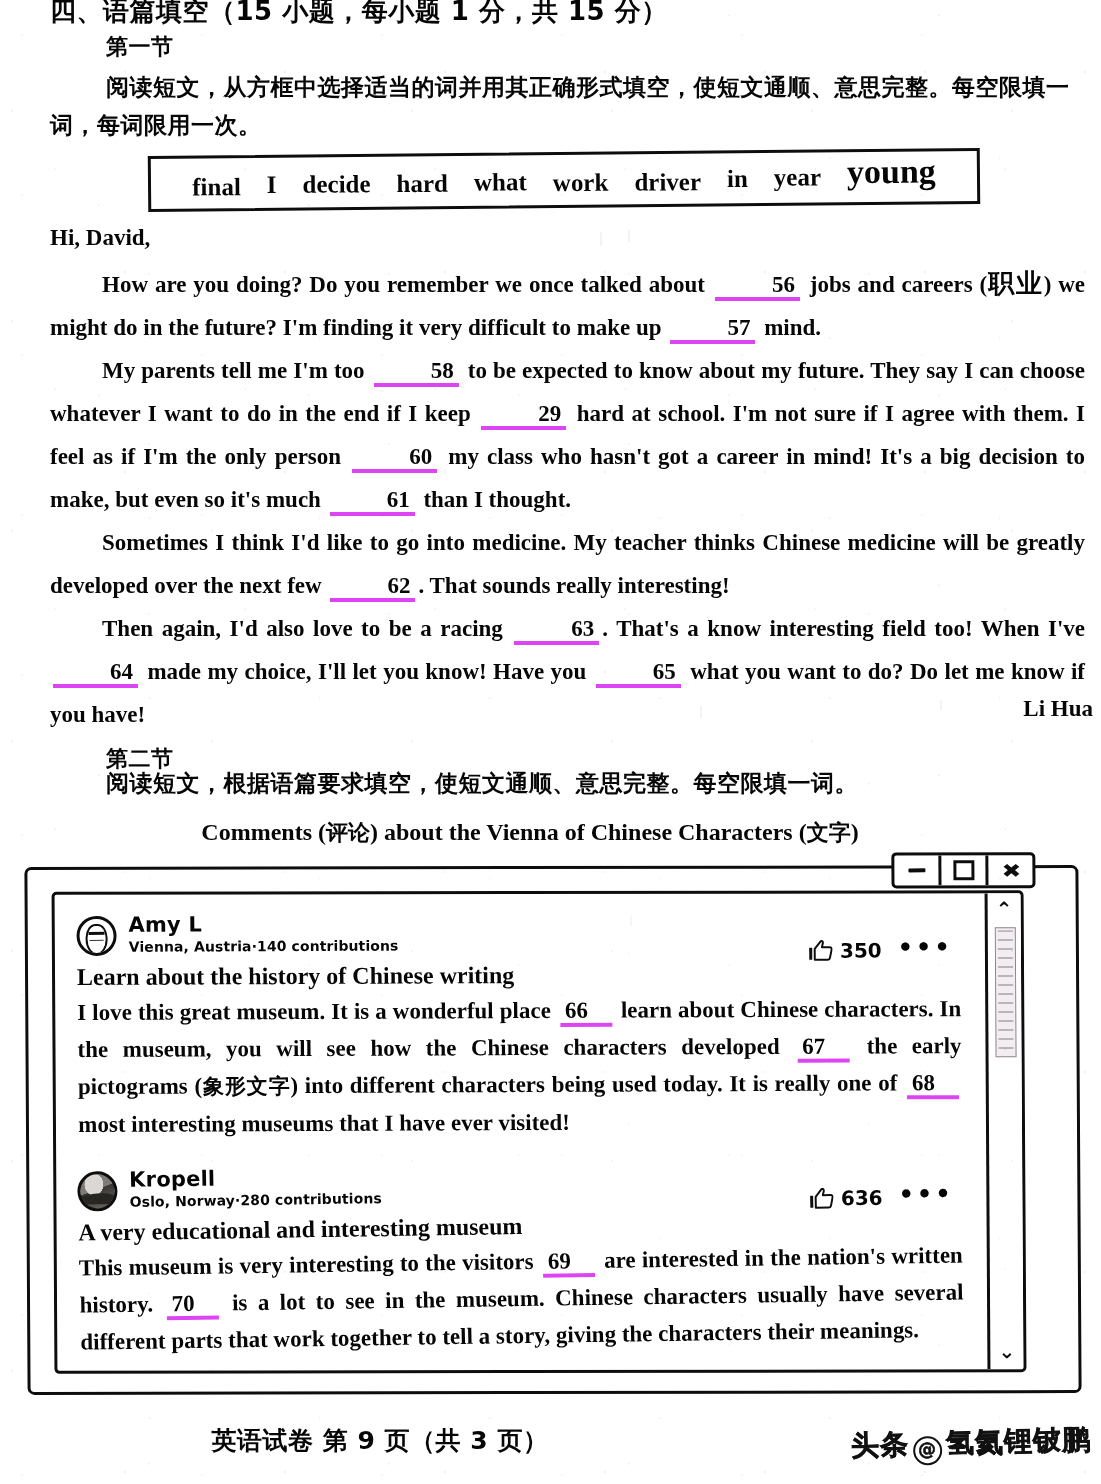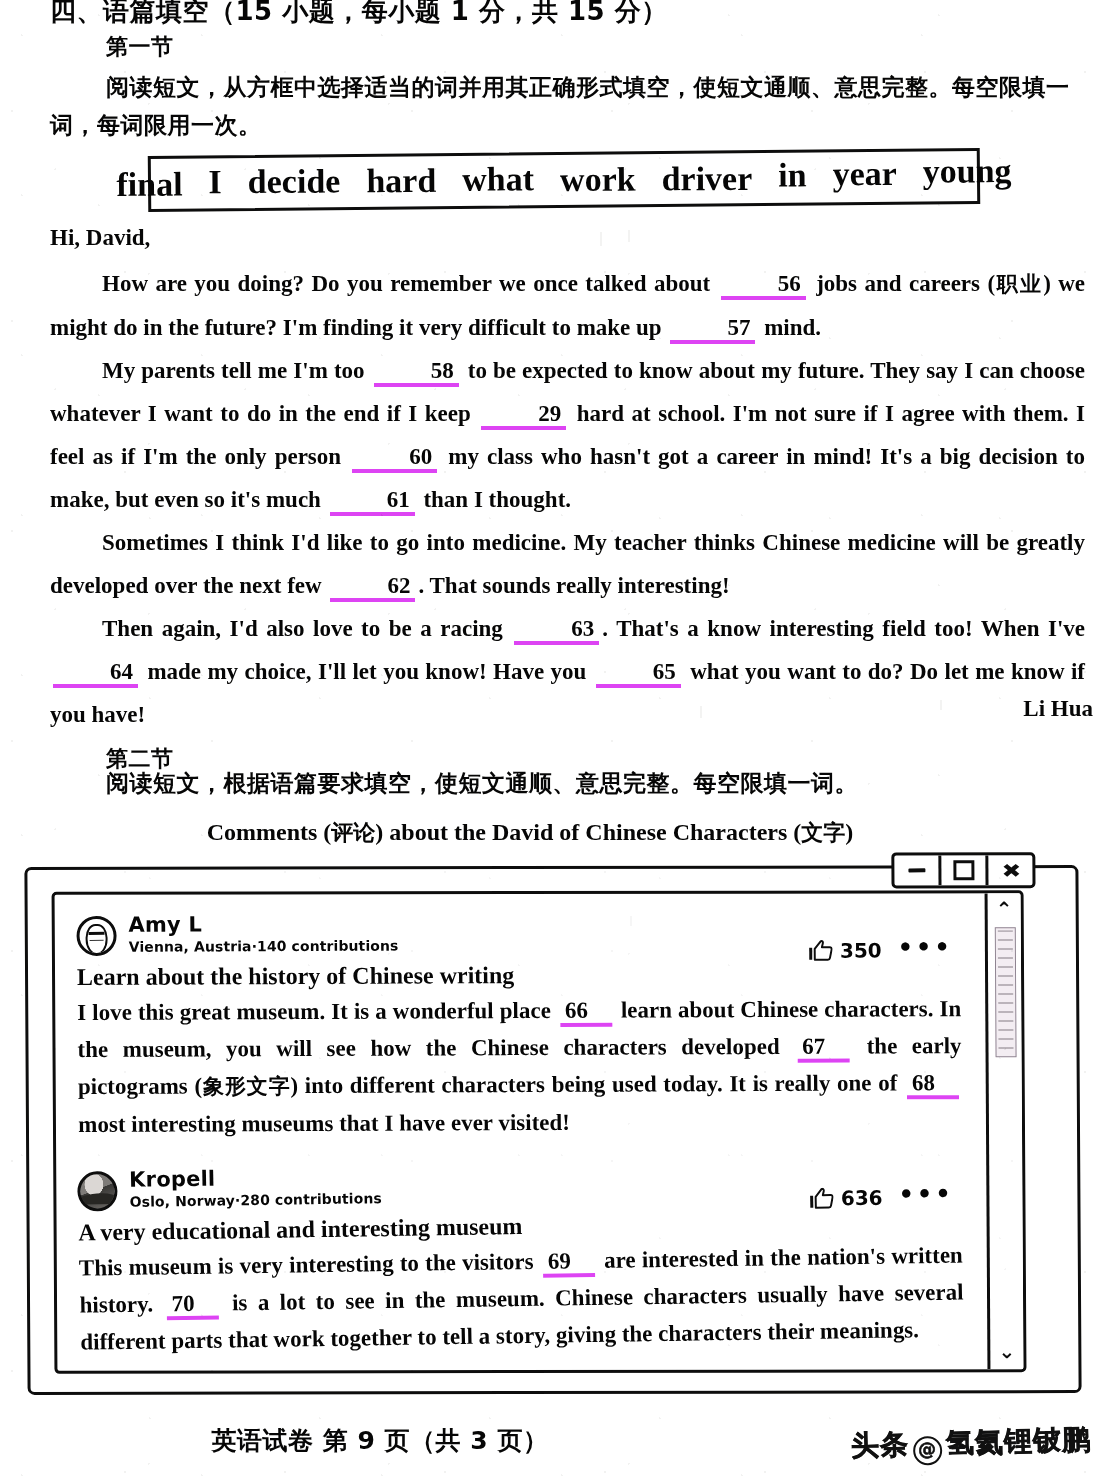--- a/index.html
+++ b/index.html
@@ -89,21 +89,21 @@
     display: flex;
     justify-content: center;
     align-items: baseline;
     gap: 0;
     padding: 0 24px;
     white-space: nowrap;
   }
   .bankword {
     font-family: "Liberation Serif", "DejaVu Serif", serif;
     font-weight: 700;
-    font-size: 34px;
+    font-size: 25px;
     padding: 0 13px;
     display: inline-block;
   }
   .bankword:nth-child(1) { transform: translateY(2px); }
   .bankword:nth-child(5) { transform: translateY(-1px); }
   .bankword:nth-child(8) { transform: translateY(-3px); }
   .bankword:nth-child(9) { transform: translateY(-4px); }
   .bankword:nth-child(10){ transform: translateY(-6px); font-size: 34px; }
 
   
@@ -431,21 +431,21 @@
     </div>
   </div>
 
   <div class="abs" id="letter">
 
     <div class="greet en">Hi, David,</div>
 
     <p class="para en">
       <span>How are you doing? Do you remember we once talked about</span>
       <span class="blank">56</span>
-      <span>jobs and careers (</span><span class="cn" style="font-size:21px">职业</span><span>) we might do in the future? I'm finding it very difficult to make up</span>
+      <span>jobs and careers (</span><span class="cn" style="font-size:26px">职业</span><span>) we might do in the future? I'm finding it very difficult to make up</span>
       <span class="blank">57</span>
       <span>mind.</span>
     </p>
 
     <p class="para en">
       <span>My parents tell me I'm too</span>
       <span class="blank">58</span>
       <span>to be expected to know about my future. They say I can choose whatever I want to do in the end if I keep</span>
       <span class="blank">29</span>
       <span>hard at school. I'm not sure if I agree with them. I feel as if I'm the only person</span>
@@ -469,21 +469,21 @@
       <span>what you want to do? Do let me know if you have!</span>
     </p>
   </div>
 
   <div class="abs en" id="signature">Li Hua</div>
 
   <div class="abs cn" id="sec-sub2">第二节</div>
   <div class="abs cn" id="sec-instr2">阅读短文，根据语篇要求填空，使短文通顺、意思完整。每空限填一词。</div>
 
   <div class="abs en" id="comments-title">
-    <span>Comments (</span><span class="cjk">评论</span><span>) about the David of Chinese Characters (</span><span class="cjk">文字</span><span>)</span>
+    <span>Comments (</span><span class="cjk">评论</span><span>) about the Vienna of Chinese Characters (</span><span class="cjk">文字</span><span>)</span>
   </div>
 
   <div class="abs" id="win-outer">
 
     <div id="win-controls">
       <div class="win-btn">
           <span class="dash"></span>
         </div>
       <div class="win-btn">
           <span class="sq"></span>

